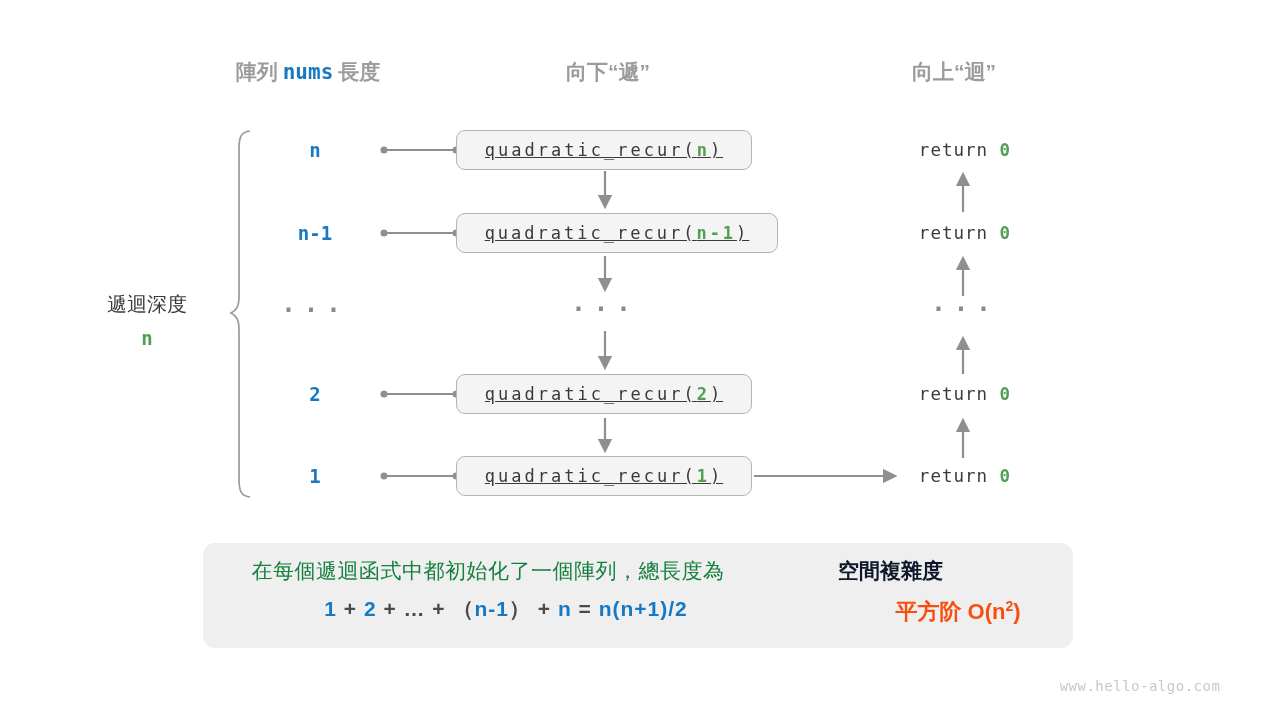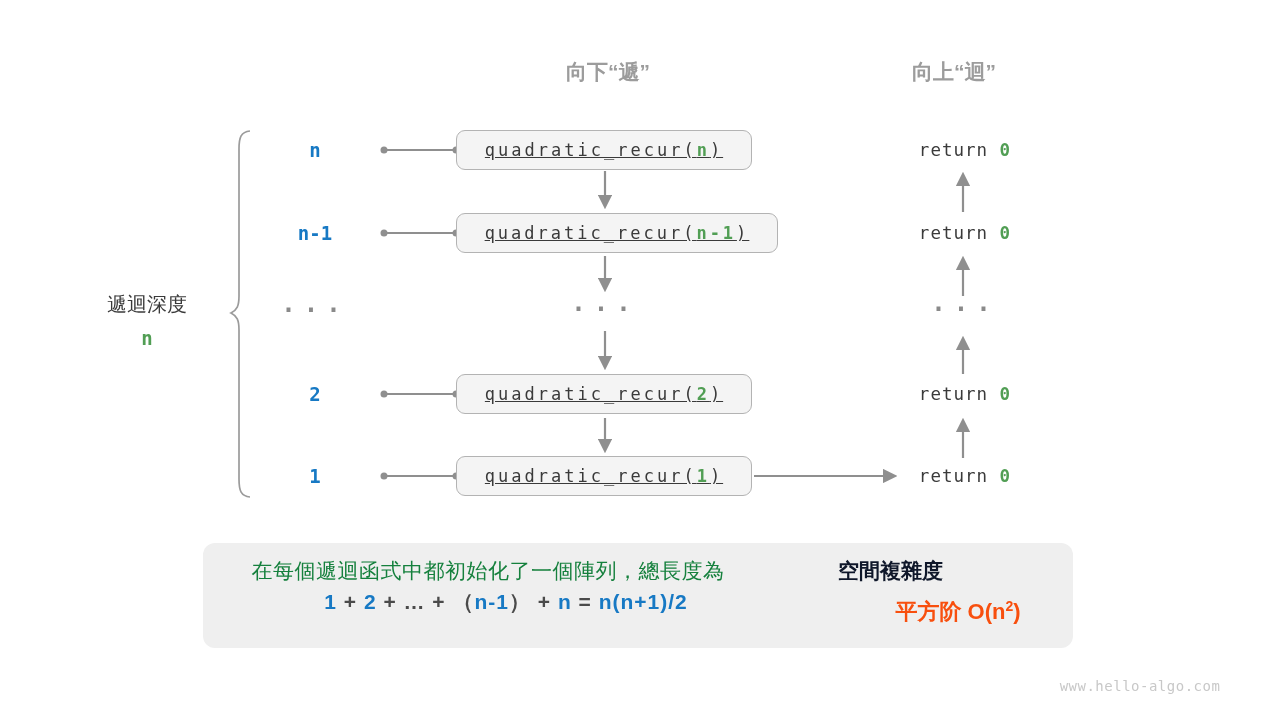--- a/index.html
+++ b/index.html
@@ -44,21 +44,21 @@
        color:var(--dark-text);line-height:26px;height:26px;white-space:pre;}
   .ret .zero{color:var(--green);font-weight:bold;}
 
   .trigger{left:728px;top:386px;width:176px;text-align:center;font-size:21px;font-weight:bold;
        color:var(--gray-text);line-height:40px;}
 
   .summary{left:203px;top:543px;width:870px;height:105px;background:var(--summary-fill);
        border-radius:12px;}
   .summary .line1{position:absolute;left:0;top:13px;width:570px;text-align:center;
        font-size:21px;color:#15803d;letter-spacing:0.5px;line-height:30px;}
-  .summary .formula{position:absolute;left:0;top:44px;width:606px;text-align:center;
+  .summary .formula{position:absolute;left:0;top:51px;width:606px;text-align:center;
        font-size:21px;font-weight:bold;line-height:30px;white-space:pre;letter-spacing:1px;}
   .seg-blue{color:var(--blue);}
   .seg-gray{color:#4A4A4A;}
   .summary .rtitle{position:absolute;left:635px;top:14px;width:240px;text-align:left;
        font-size:21px;font-weight:bold;color:#0f172a;line-height:28px;}
   .summary .rvalue{position:absolute;left:635px;top:54px;width:240px;text-align:center;
        font-size:22px;font-weight:bold;color:var(--orange);line-height:30px;white-space:pre;}
   .summary .rvalue sup{font-size:14px;line-height:0;}
 
   .wm{left:1040px;top:678px;width:200px;text-align:center;font-size:14px;
@@ -105,20 +105,21 @@
       <line class="ln" x1="963" y1="296" x2="963" y2="260" marker-end="url(#ah)"></line>
       <line class="ln" x1="963" y1="374" x2="963" y2="340" marker-end="url(#ah)"></line>
       <line class="ln" x1="963" y1="458" x2="963" y2="422" marker-end="url(#ah)"></line>
     </g>
 
     <line class="ln" x1="754" y1="476" x2="893" y2="476" marker-end="url(#ah)"></line>
 
     <polygon class="blockarrow" points="805,595 826,595 826,587 845,601 826,615 826,607 805,607"></polygon>
   </svg>
 
+  <div class="abs hdr" style="left:188px;width:240px;"><span>陣列</span><span class="code">nums</span><span>長度</span></div>
   <div class="abs hdr" style="left:854px;width:200px;">向上“迴”</div>
   <div class="abs hdr" style="left:508px;width:200px;">向下“遞”</div>
 
   <div class="abs depth">
     <div class="t">遞迴深度</div>
     <div class="v">n</div>
   </div>
 
   <div class="abs rlabel mono" style="top:136px;">n</div>
   <div class="abs rlabel mono" style="top:219px;">n-1</div>

